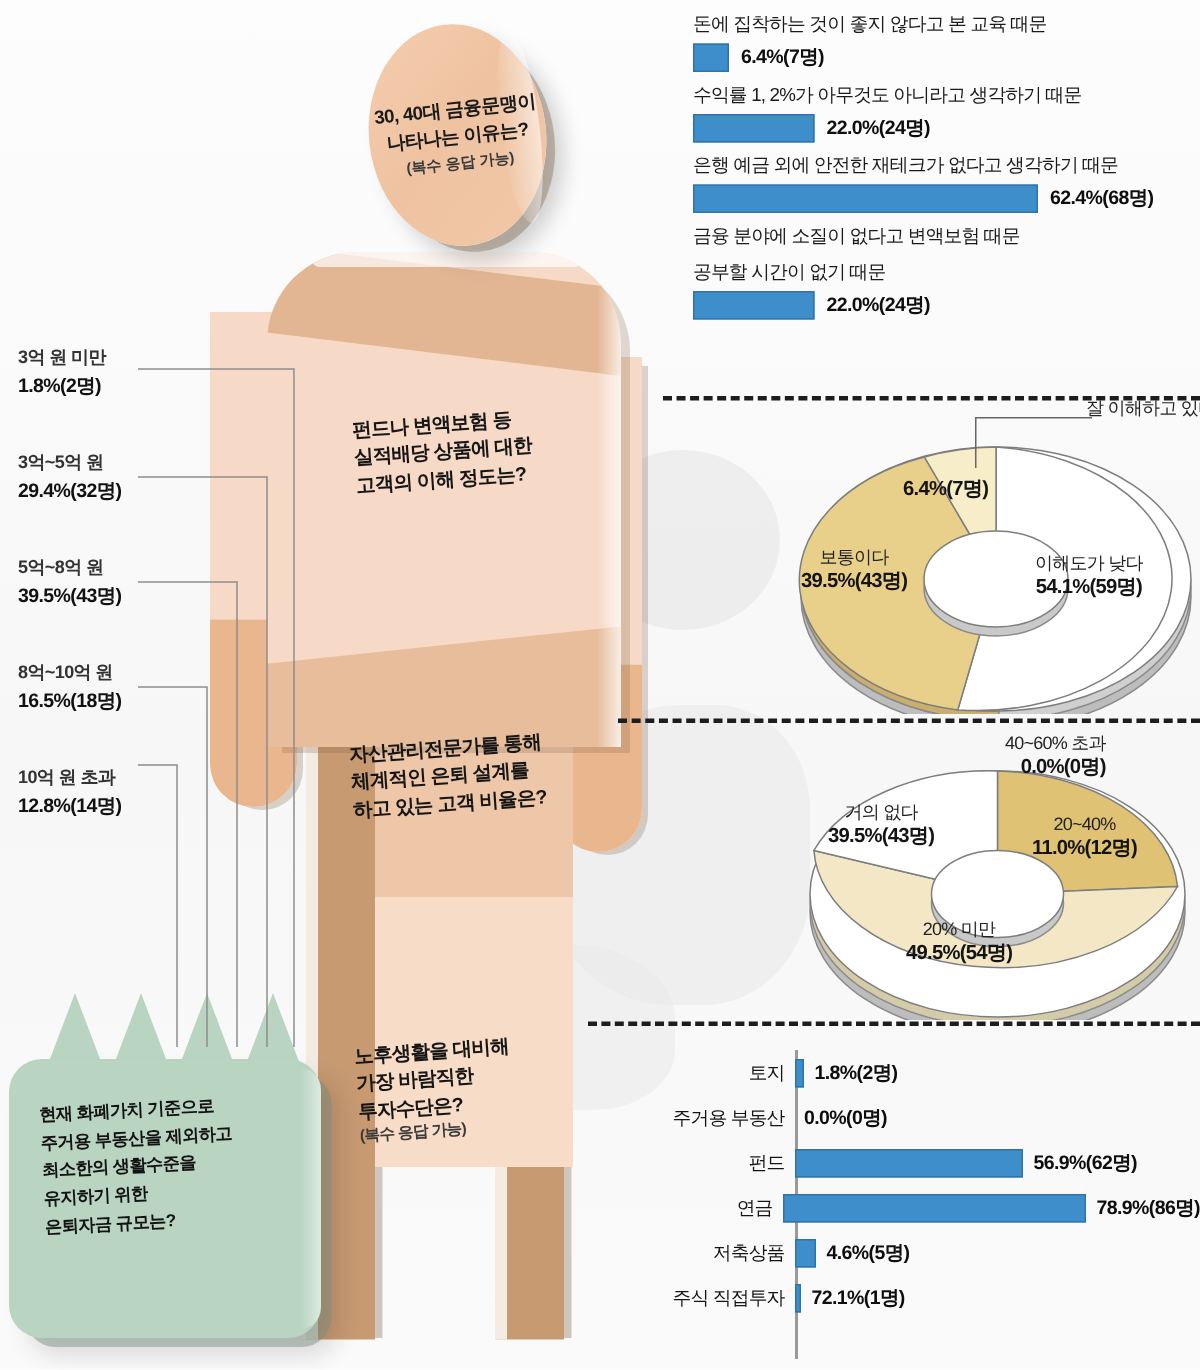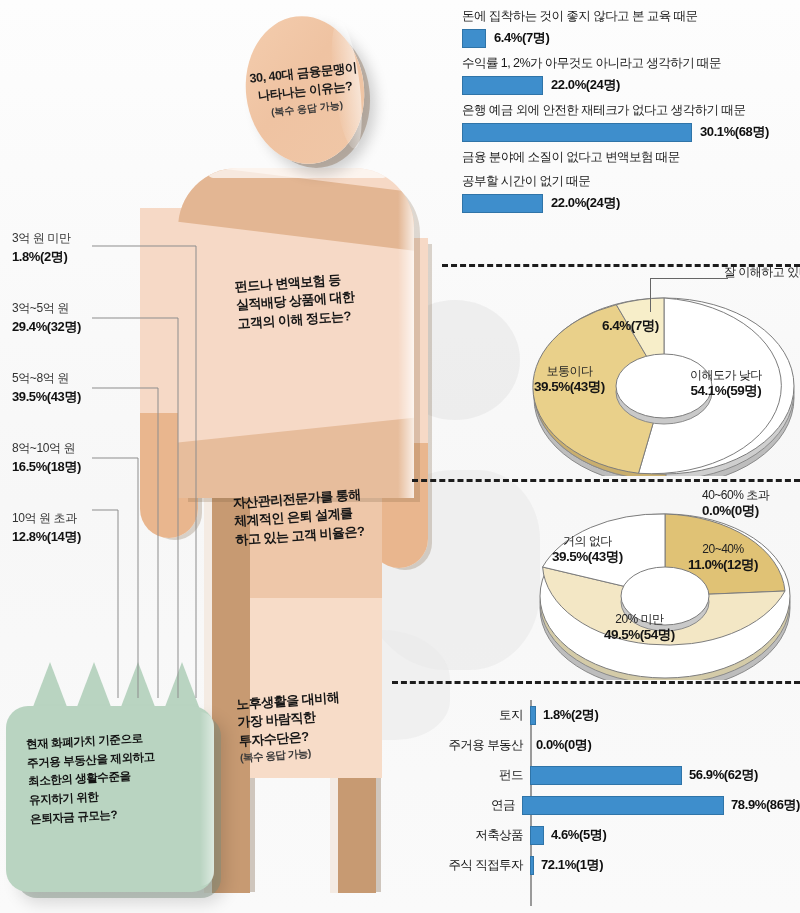--- a/index.html
+++ b/index.html
@@ -127,21 +127,21 @@
   .greentext{
     position:absolute; left:28px; top:730px; width:190px;
     font-size:11.5px; font-weight:bold; color:#131313; line-height:1.62; letter-spacing:-.4px;
     transform:rotate(-3deg);
   }
   .greentext .ln{ white-space:nowrap; }
 
   
   .leftlabels{ position:absolute; left:0; top:230px; width:220px; }
   .llab{ position:absolute; left:12px; width:130px; }
-  .llab .t{ font-size:12px; color:#333; font-weight:normal; letter-spacing:-.4px; white-space:nowrap;}
+  .llab .t{ font-size:12px; color:#333; font-weight:bold; letter-spacing:-.4px; white-space:nowrap;}
   .llab .v{ font-size:13px; color:#111; font-weight:bold; letter-spacing:-.4px; white-space:nowrap; margin-top:1px;}
 
   
   .divider{
     position:absolute; height:0; border-top:3px dashed #1d1d1d;
   }
 
   
   .barchart{ position:absolute; left:462px; top:8px; width:334px; }
   .barrow{ margin-bottom:7px; }
@@ -301,21 +301,21 @@
       <div class="barline">
         <div class="bar" style="width:81px;"></div>
         <div class="barval">22.0%(24명)</div>
       </div>
     </div>
 
     <div class="barrow">
       <div class="lbl">은행 예금 외에 안전한 재테크가 없다고 생각하기 때문</div>
       <div class="barline">
         <div class="bar" style="width:230px;"></div>
-        <div class="barval">30.1%(68명)</div>
+        <div class="barval">62.4%(68명)</div>
       </div>
     </div>
 
     <div class="barrow">
       <div class="lbl">금융 분야에 소질이 없다고 변액보험 때문</div>
     </div>
 
     <div class="barrow">
       <div class="lbl">공부할 시간이 없기 때문</div>
       <div class="barline">
@@ -383,21 +383,21 @@
       <path d="M145,96 L145,14 A125,82 0 0,1 265,91 Z" fill="#e0c275" stroke="#7d7d7d" stroke-width="1"></path>
 
       <path d="M145,96 L265,91 A125,82 0 0,1 22.6,67.0 Z" fill="#f3e7c5" stroke="#7d7d7d" stroke-width="1"></path>
 
       <path d="M145,96 L22.6,67.0 A125,82 0 0,1 145,14 Z" fill="#ffffff" stroke="#7d7d7d" stroke-width="1"></path>
 
       <ellipse cx="145" cy="102" rx="44" ry="29" fill="#c9c9c9" stroke="#8a8a8a" stroke-width="1"></ellipse>
       <ellipse cx="145" cy="96" rx="44" ry="29" fill="#ffffff" stroke="#7d7d7d" stroke-width="1"></ellipse>
     </svg>
 
-    <div class="dlabel" style="left:182px;top:-12px;text-align:left;">
+    <div class="dlabel" style="left:150px;top:-12px;text-align:right;">
       <div class="n">40~60% 초과</div>
       <div class="p">0.0%(0명)</div>
     </div>
 
     <div class="dlabel" style="left:168px;top:42px;">
       <div class="n">20~40%</div>
       <div class="p">11.0%(12명)</div>
     </div>
 
     <div class="dlabel" style="left:84px;top:112px;">

